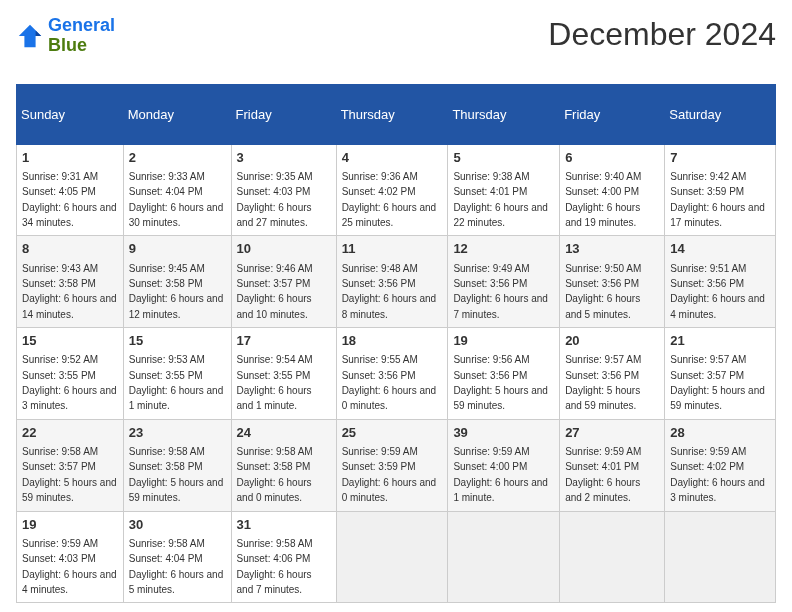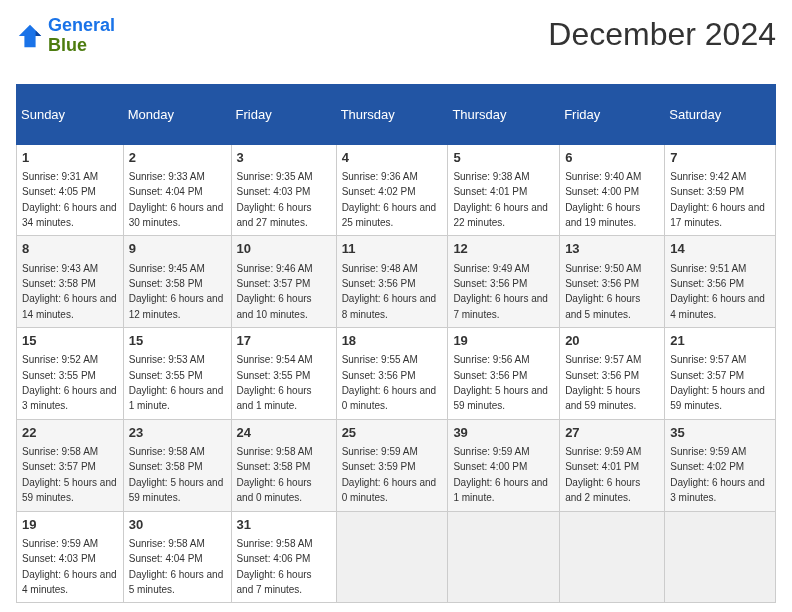--- a/index.html
+++ b/index.html
@@ -149,21 +149,21 @@
         <td><span class="day-num">20</span><span class="day-info">Sunrise: 9:57 AM<br>Sunset: 3:56 PM<br>Daylight: 5 hours and 59 minutes.</span></td>
         <td><span class="day-num">21</span><span class="day-info">Sunrise: 9:57 AM<br>Sunset: 3:57 PM<br>Daylight: 5 hours and 59 minutes.</span></td>
       </tr>
       <tr>
         <td><span class="day-num">22</span><span class="day-info">Sunrise: 9:58 AM<br>Sunset: 3:57 PM<br>Daylight: 5 hours and 59 minutes.</span></td>
         <td><span class="day-num">23</span><span class="day-info">Sunrise: 9:58 AM<br>Sunset: 3:58 PM<br>Daylight: 5 hours and 59 minutes.</span></td>
         <td><span class="day-num">24</span><span class="day-info">Sunrise: 9:58 AM<br>Sunset: 3:58 PM<br>Daylight: 6 hours and 0 minutes.</span></td>
         <td><span class="day-num">25</span><span class="day-info">Sunrise: 9:59 AM<br>Sunset: 3:59 PM<br>Daylight: 6 hours and 0 minutes.</span></td>
         <td><span class="day-num">39</span><span class="day-info">Sunrise: 9:59 AM<br>Sunset: 4:00 PM<br>Daylight: 6 hours and 1 minute.</span></td>
         <td><span class="day-num">27</span><span class="day-info">Sunrise: 9:59 AM<br>Sunset: 4:01 PM<br>Daylight: 6 hours and 2 minutes.</span></td>
-        <td><span class="day-num">35</span><span class="day-info">Sunrise: 9:59 AM<br>Sunset: 4:02 PM<br>Daylight: 6 hours and 3 minutes.</span></td>
+        <td><span class="day-num">28</span><span class="day-info">Sunrise: 9:59 AM<br>Sunset: 4:02 PM<br>Daylight: 6 hours and 3 minutes.</span></td>
       </tr>
       <tr>
         <td><span class="day-num">19</span><span class="day-info">Sunrise: 9:59 AM<br>Sunset: 4:03 PM<br>Daylight: 6 hours and 4 minutes.</span></td>
         <td><span class="day-num">30</span><span class="day-info">Sunrise: 9:58 AM<br>Sunset: 4:04 PM<br>Daylight: 6 hours and 5 minutes.</span></td>
         <td><span class="day-num">31</span><span class="day-info">Sunrise: 9:58 AM<br>Sunset: 4:06 PM<br>Daylight: 6 hours and 7 minutes.</span></td>
         <td class="empty"></td>
         <td class="empty"></td>
         <td class="empty"></td>
         <td class="empty"></td>
       </tr>

